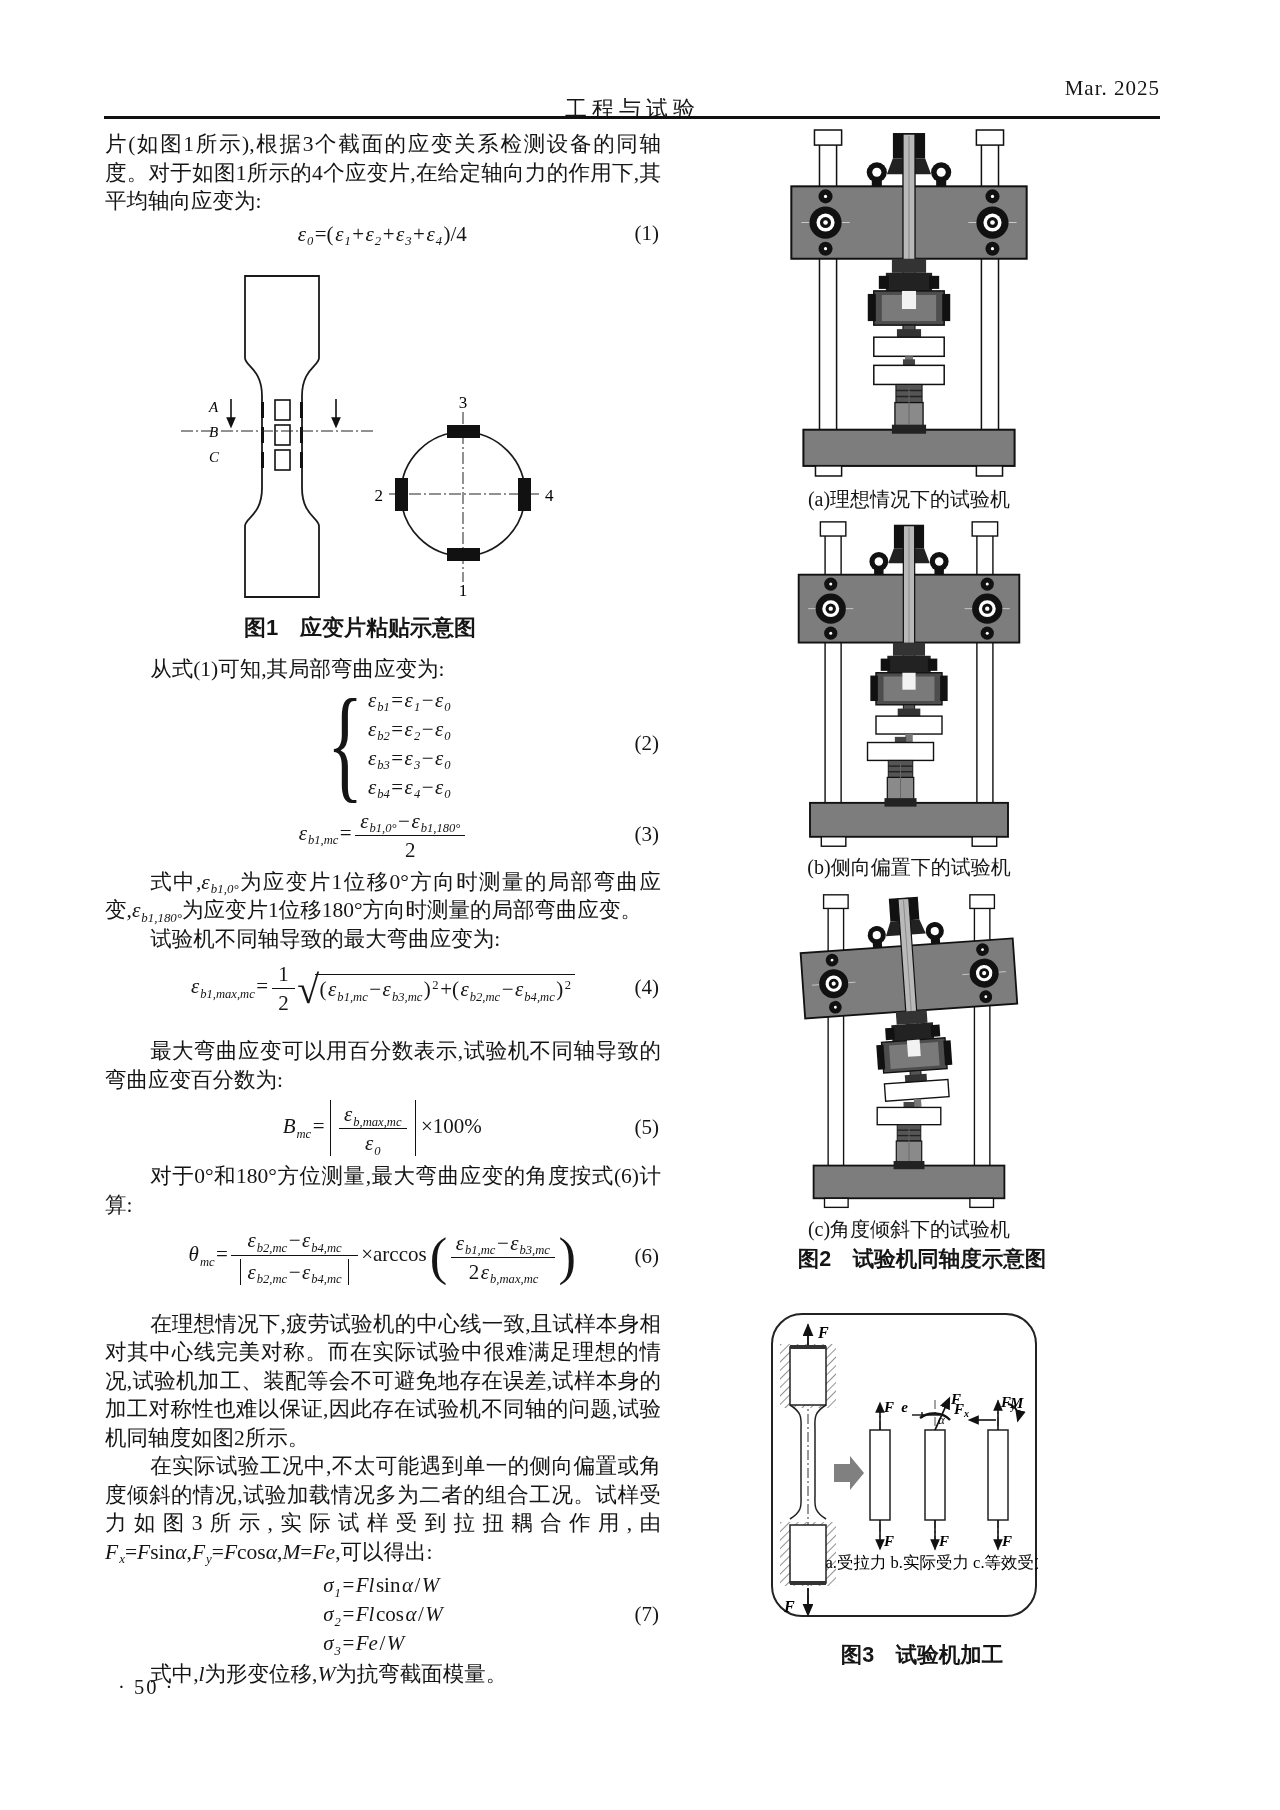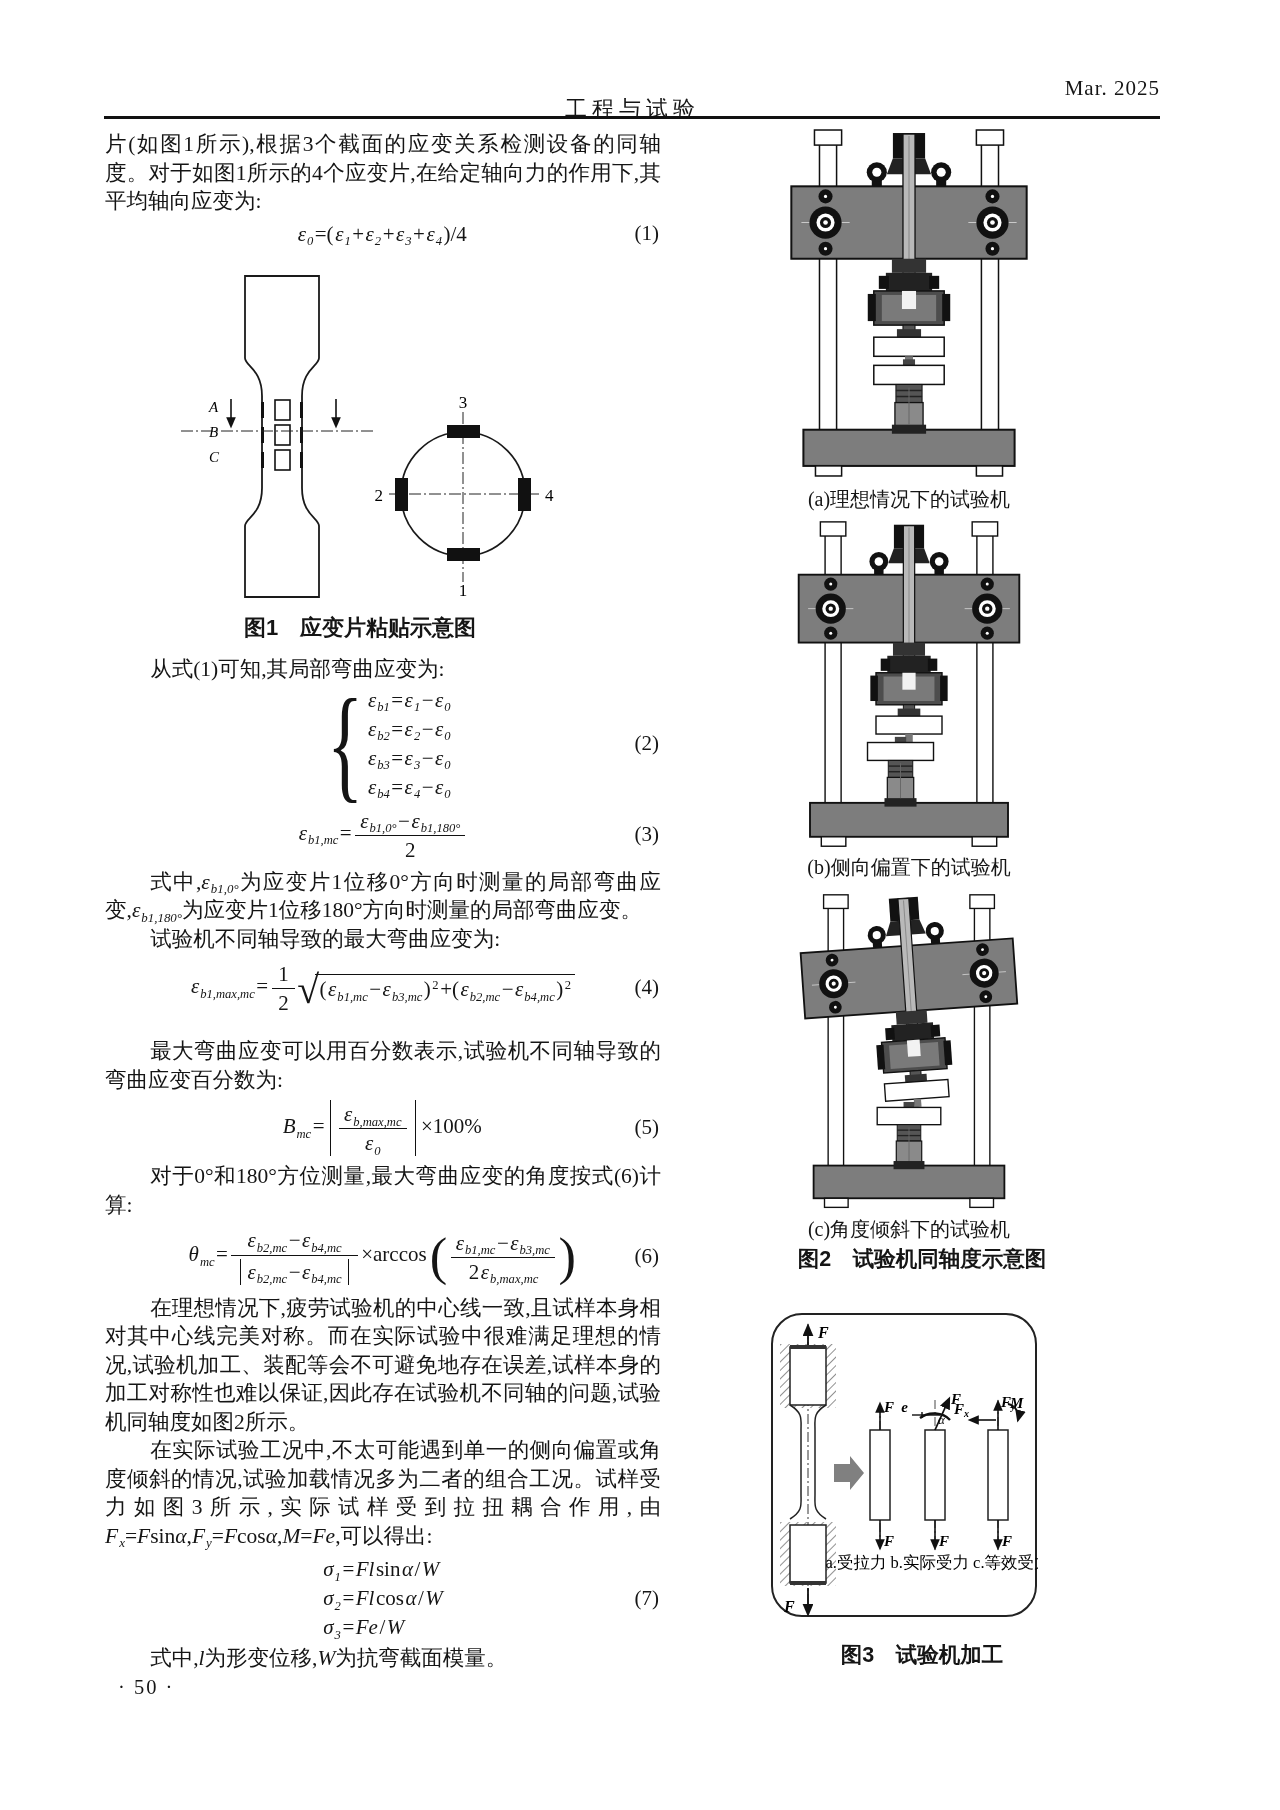--- a/index.html
+++ b/index.html
@@ -32,21 +32,21 @@
   .rad{display:inline-block;border-top:1.7px solid #111;padding:2px 4px 0 3px;vertical-align:middle;}
   .abs{display:inline-block;vertical-align:middle;border-left:1.7px solid #111;border-right:1.7px solid #111;padding:2px 6px;margin:0 4px;}
   .braceWrap{display:inline-flex;align-items:center;vertical-align:middle;}
   .brace{font-size:126px;line-height:0;display:inline-block;transform:scaleX(0.6);margin-right:-8px;font-weight:400;}
   .eqlines{display:inline-block;text-align:left;vertical-align:middle;}
   .eqlines .eqrow{display:block;line-height:29px;}
   .eq2m{margin:2px 0 3px;}
   .eq3m{margin:7px 0 7px;}
   .eq4m{margin:9px 0 23px;}
   .eq5m{margin:6px 0 6px;}
-  .eq6m{margin:9px 0 9px;}
+  .eq6m{margin:9px 0 25px;}
   .eq7m{margin:5px 0 2px;}
   
   .fig1svg{display:block;margin:3px 0 0 0;}
   .figcap{font-family:"Liberation Sans","DejaVu Sans",sans-serif;font-weight:700;
           font-size:22px;text-align:center;margin:10px 0 13px;width:510px;}
   
   .absL{position:absolute;}
   .subcap{position:absolute;left:783px;width:252px;text-align:center;font-size:20px;}
   .bigcap{position:absolute;left:752px;width:340px;text-align:center;font-size:21.5px;
           font-family:"Liberation Sans","DejaVu Sans",sans-serif;font-weight:700;}

